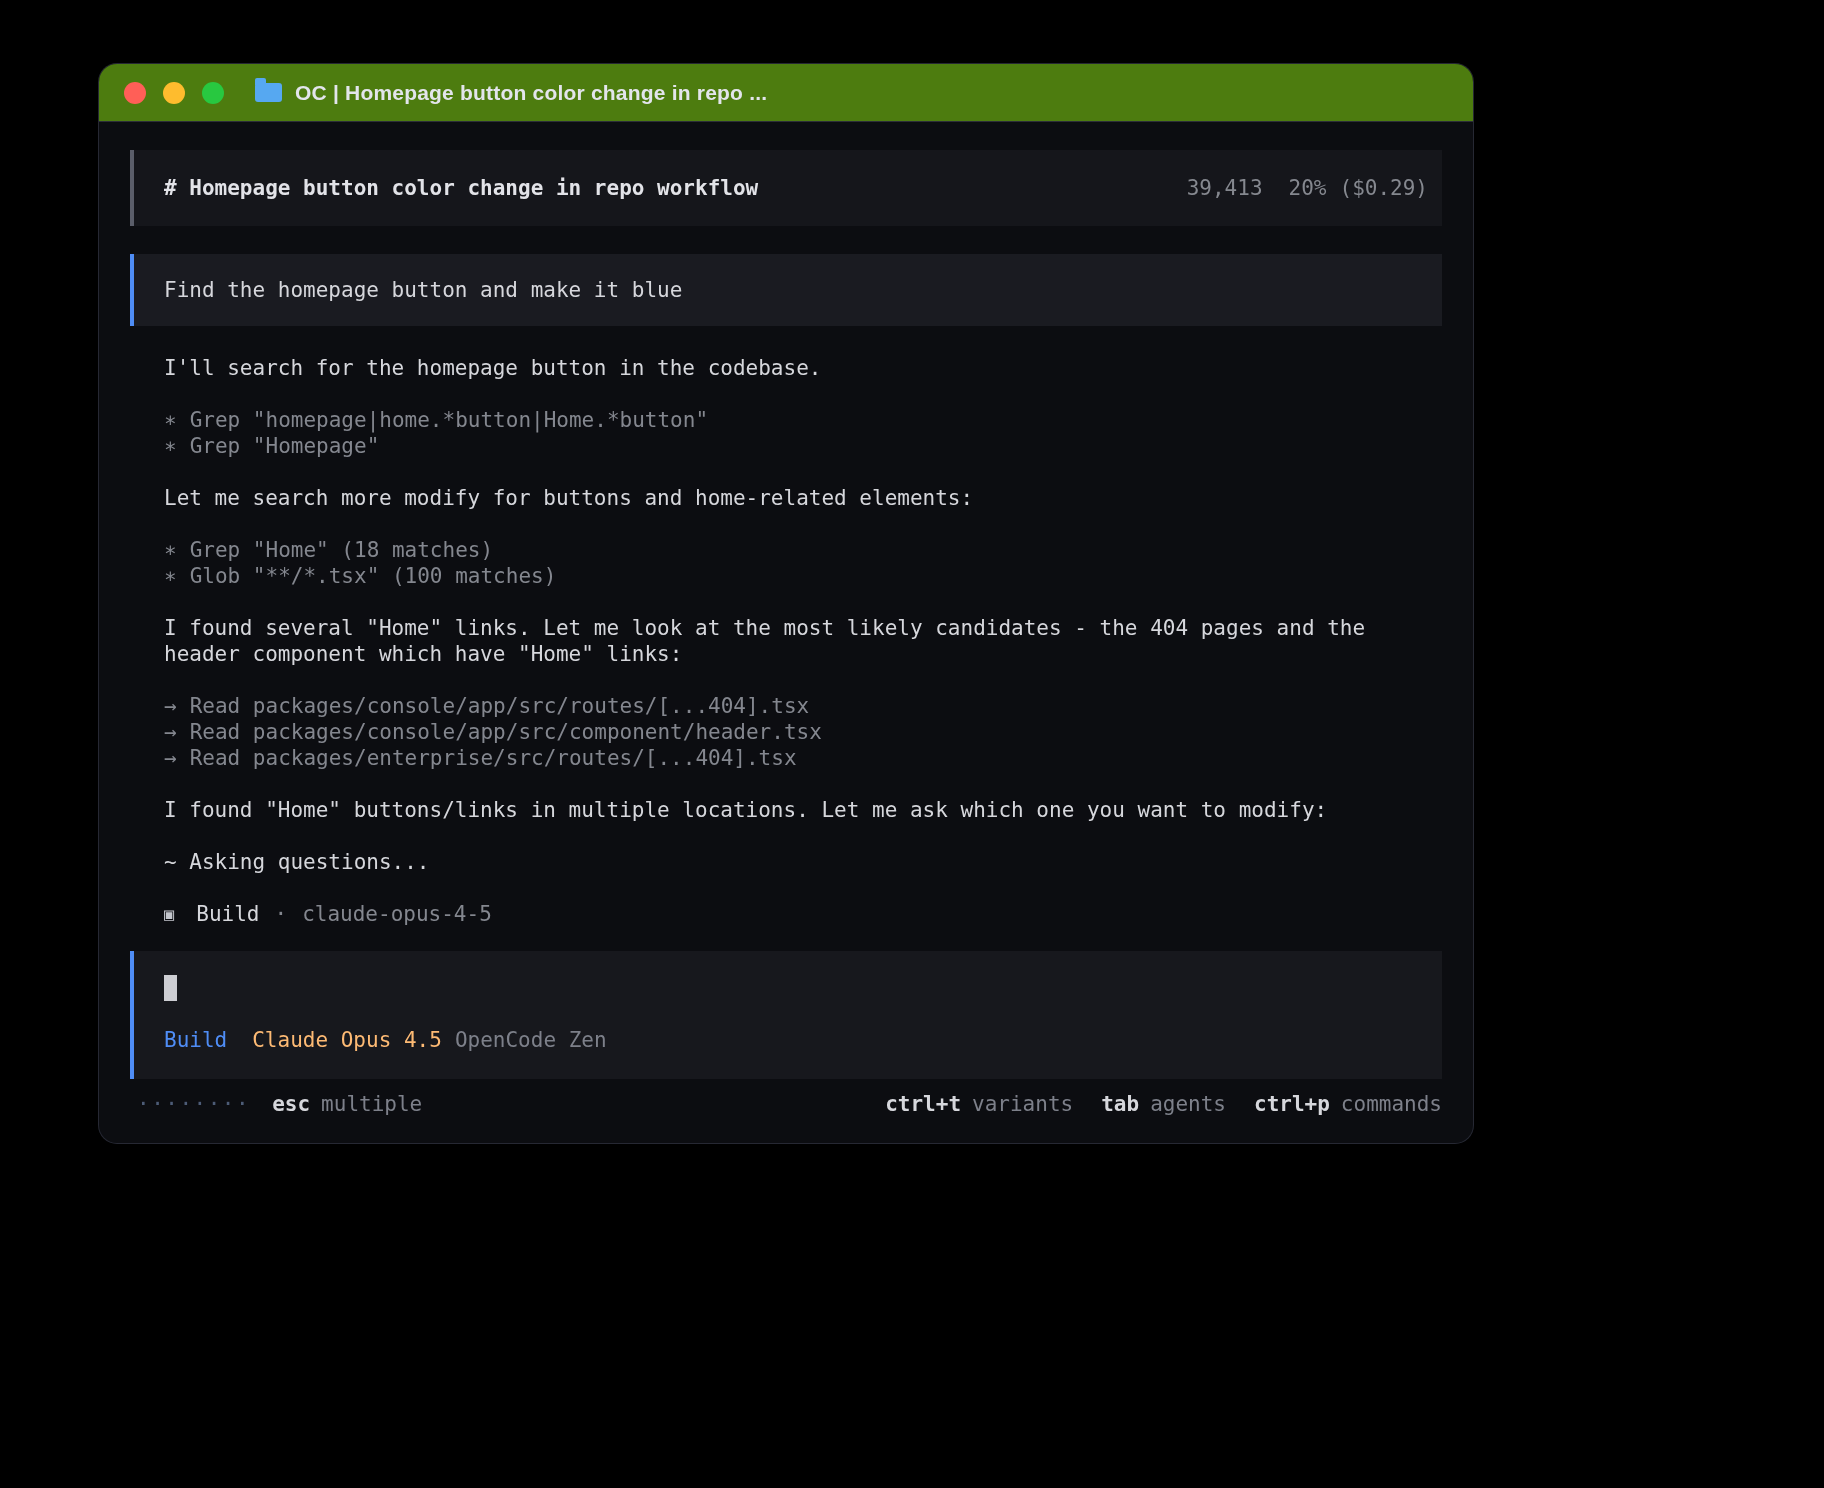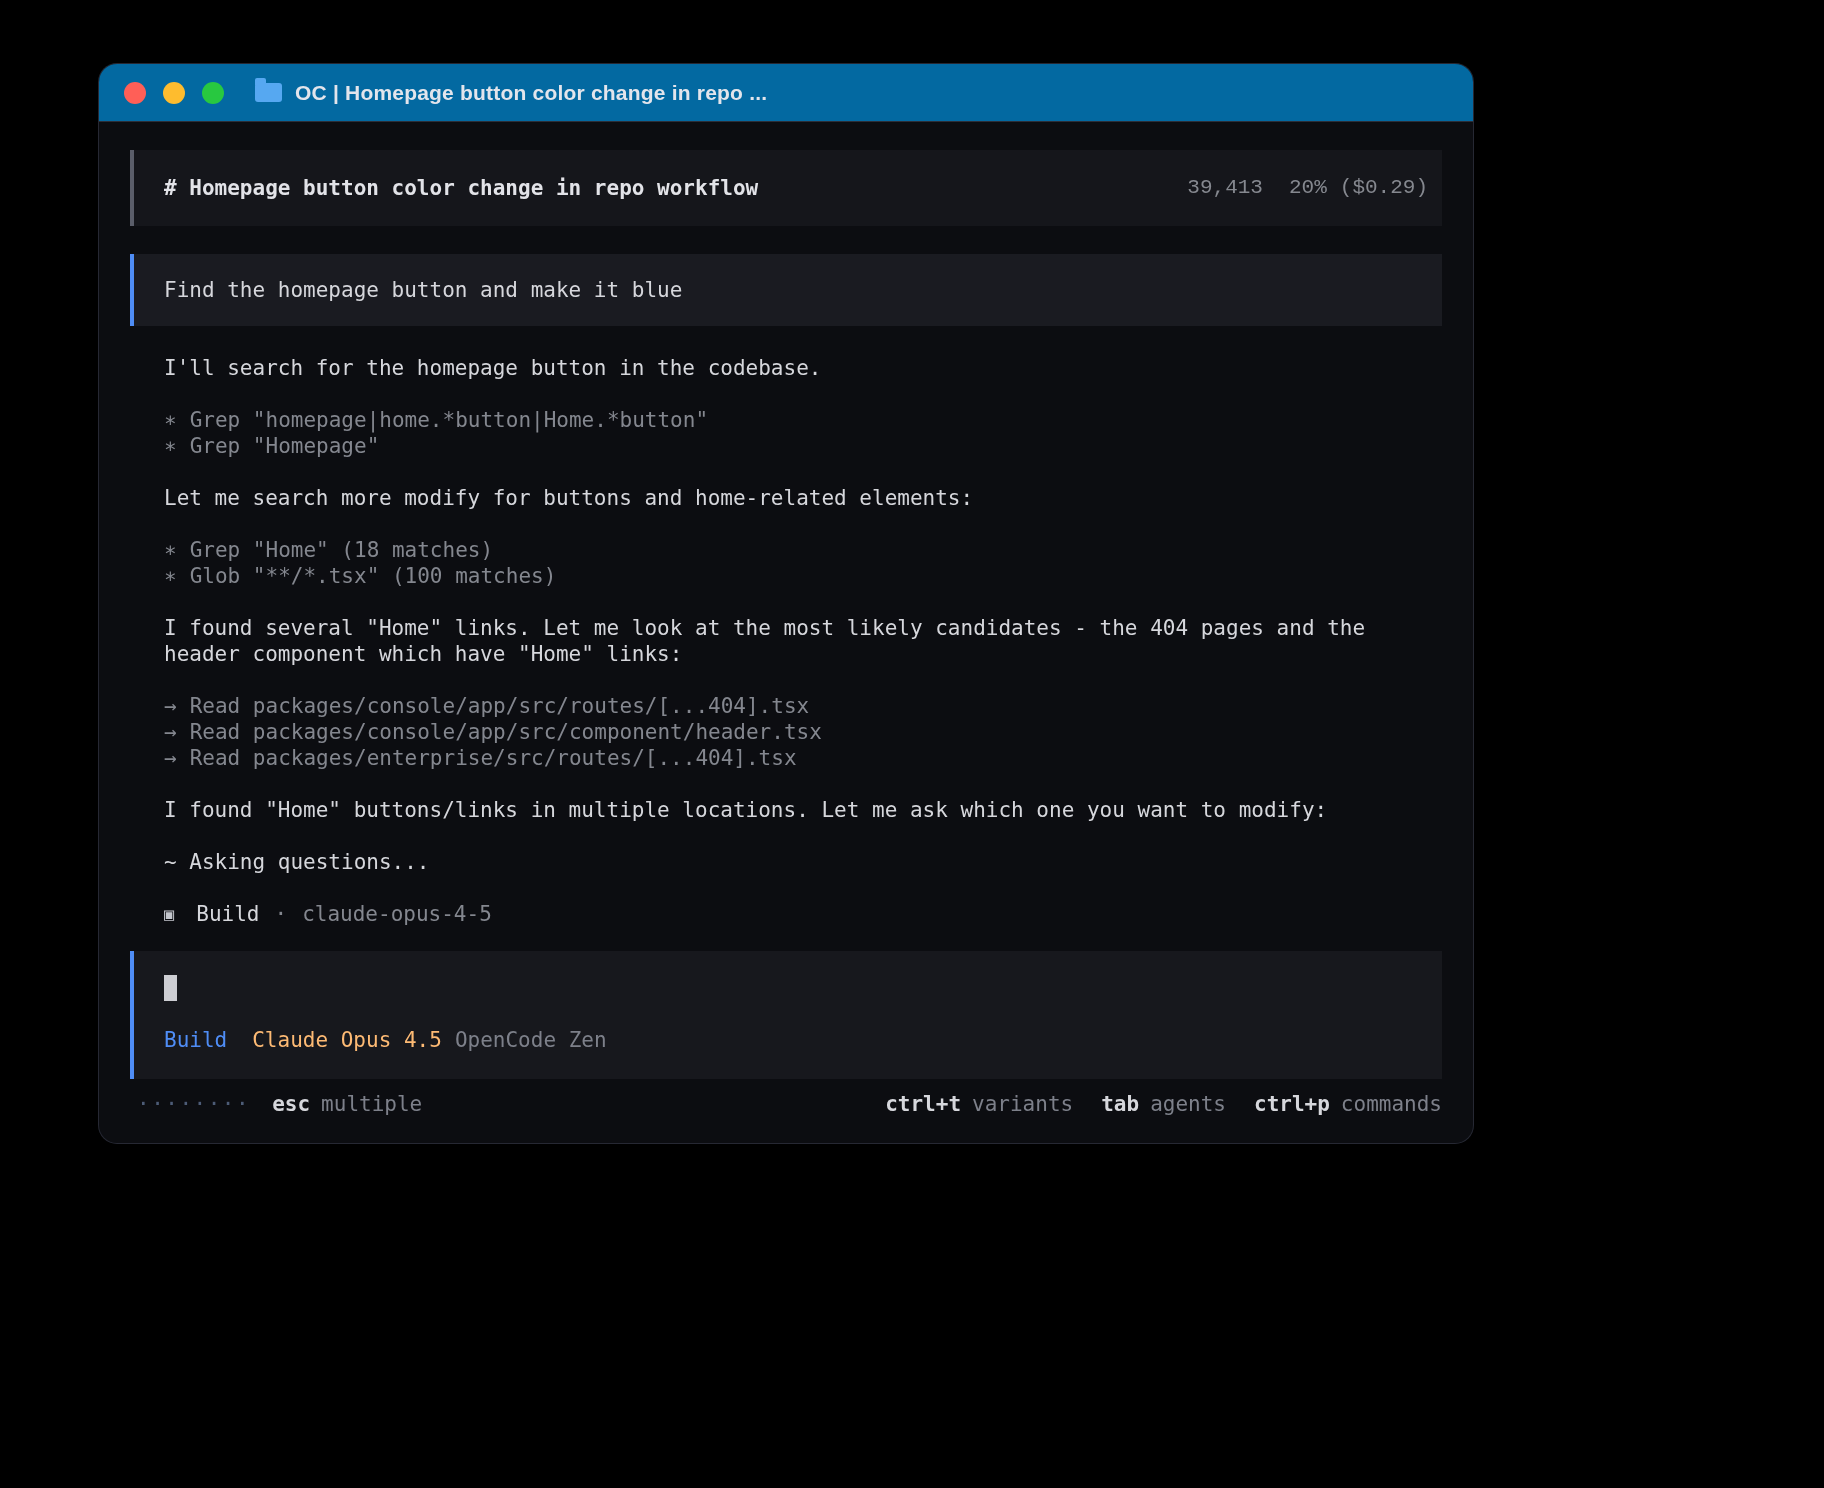--- a/index.html
+++ b/index.html
@@ -8,21 +8,21 @@
 
   .window {
     position: absolute; left: 99px; top: 64px;
     width: 1374px; height: 1079px;
     background: #0c0d11; border-radius: 18px; overflow: hidden;
     box-shadow: 0 0 0 1px #262833, 0 20px 60px rgba(0,0,0,.6);
   }
 
   
   .titlebar {
-    height: 58px; background: #0369a1; border-bottom: 1px solid #2c2e38;
+    height: 58px; background: #4d7c0f; border-bottom: 1px solid #2c2e38;
     display: flex; align-items: center; padding: 0 25px;
   }
   .lights { display: flex; align-items: center; gap: 17px; }
   .light { width: 22px; height: 22px; border-radius: 50%; }
   .light.red { background: #ff5f57; }
   .light.yellow { background: #febc2e; }
   .light.green { background: #28c840; }
   .folder {
     position: relative; width: 27px; height: 19px; margin-left: 31px;
     background: #56a8f1; border-radius: 3px;
@@ -43,21 +43,21 @@
     display: flex; flex-direction: column;
     font-size: 21px; line-height: 26px; color: #d6d7dc;
   }
 
   .session-header {
     background: #15161b; border-left: 4px solid #5b5e6a;
     padding: 25px 14px 25px 30px; margin-bottom: 28px;
     display: flex; justify-content: space-between; align-items: flex-end;
   }
   .sh-title { font-weight: 700; color: #e2e3e8; white-space: nowrap; }
-  .sh-stats { color: #85888f; display: flex; align-items: center; white-space: nowrap; font-family: Liberation Mono, monospace; }
+  .sh-stats { color: #85888f; display: flex; align-items: center; white-space: nowrap; }
   .sh-stats .tokens { margin-right: 26px; }
   .sh-stats .pct { margin-right: 13px; }
 
   .user-msg {
     background: #1a1b21; border-left: 4px solid #4f8df6;
     padding: 23px 30px; margin-bottom: 29px;
   }
 
   .line { padding-left: 34px; margin-bottom: 26px; }
   .tools { padding-left: 34px; margin-bottom: 26px; color: #84878f; }

